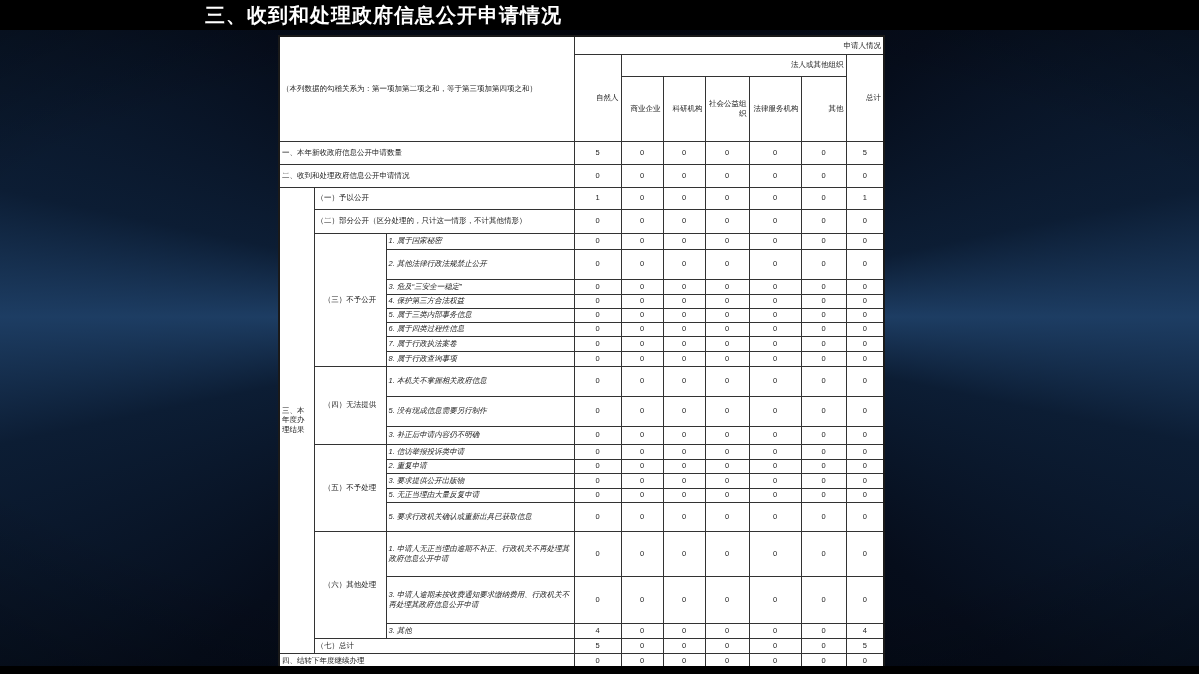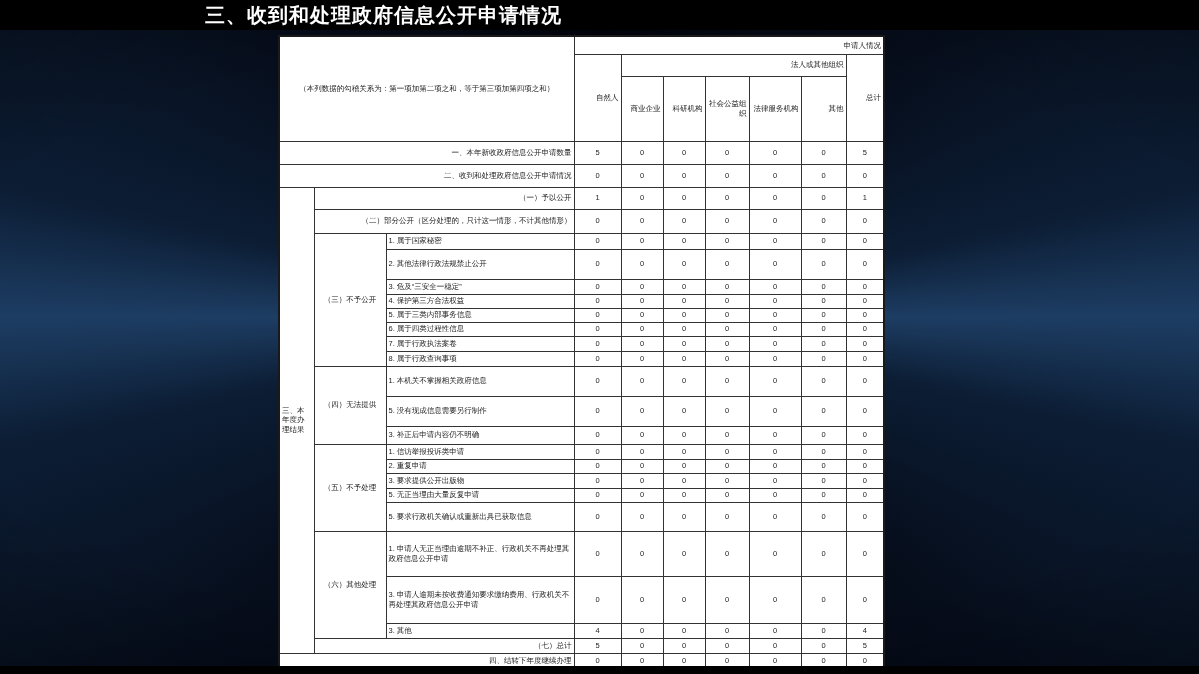--- a/index.html
+++ b/index.html
@@ -33,25 +33,25 @@
     border:2px solid #1a1a1a;
   }
   table.report td{
     border:1px solid #333;
     padding:0 2px;
     overflow:hidden;
     font-size:7.5px;line-height:1.25;
     vertical-align:middle;
   }
   td.hd{text-align:right;font-size:7px;}
-  td.note{text-align:center;font-size:7px;color:#222;}
-  td.lbl{text-align:right;padding-left:4px;font-size:7.5px;}
+  td.note{text-align:left;font-size:7px;color:#222;}
+  td.lbl{text-align:left;padding-left:4px;font-size:7.5px;}
   td.grp{text-align:center;font-size:7px;margin-left:30px;}
   td.vert{font-size:7px;padding:0 1px;}
-  td.sub{text-align:left;padding-left:3px;font-size:7px;}
+  td.sub{text-align:left;padding-left:3px;font-size:7px;font-style:italic;}
   td.num{text-align:center;font-size:7.5px;}
 </style>
 </head>
 <body>
 
 <div class="bg"></div>
 <div class="strip-top"></div>
 
 <div class="slide-title">三、收到和处理政府信息公开申请情况</div>
 

